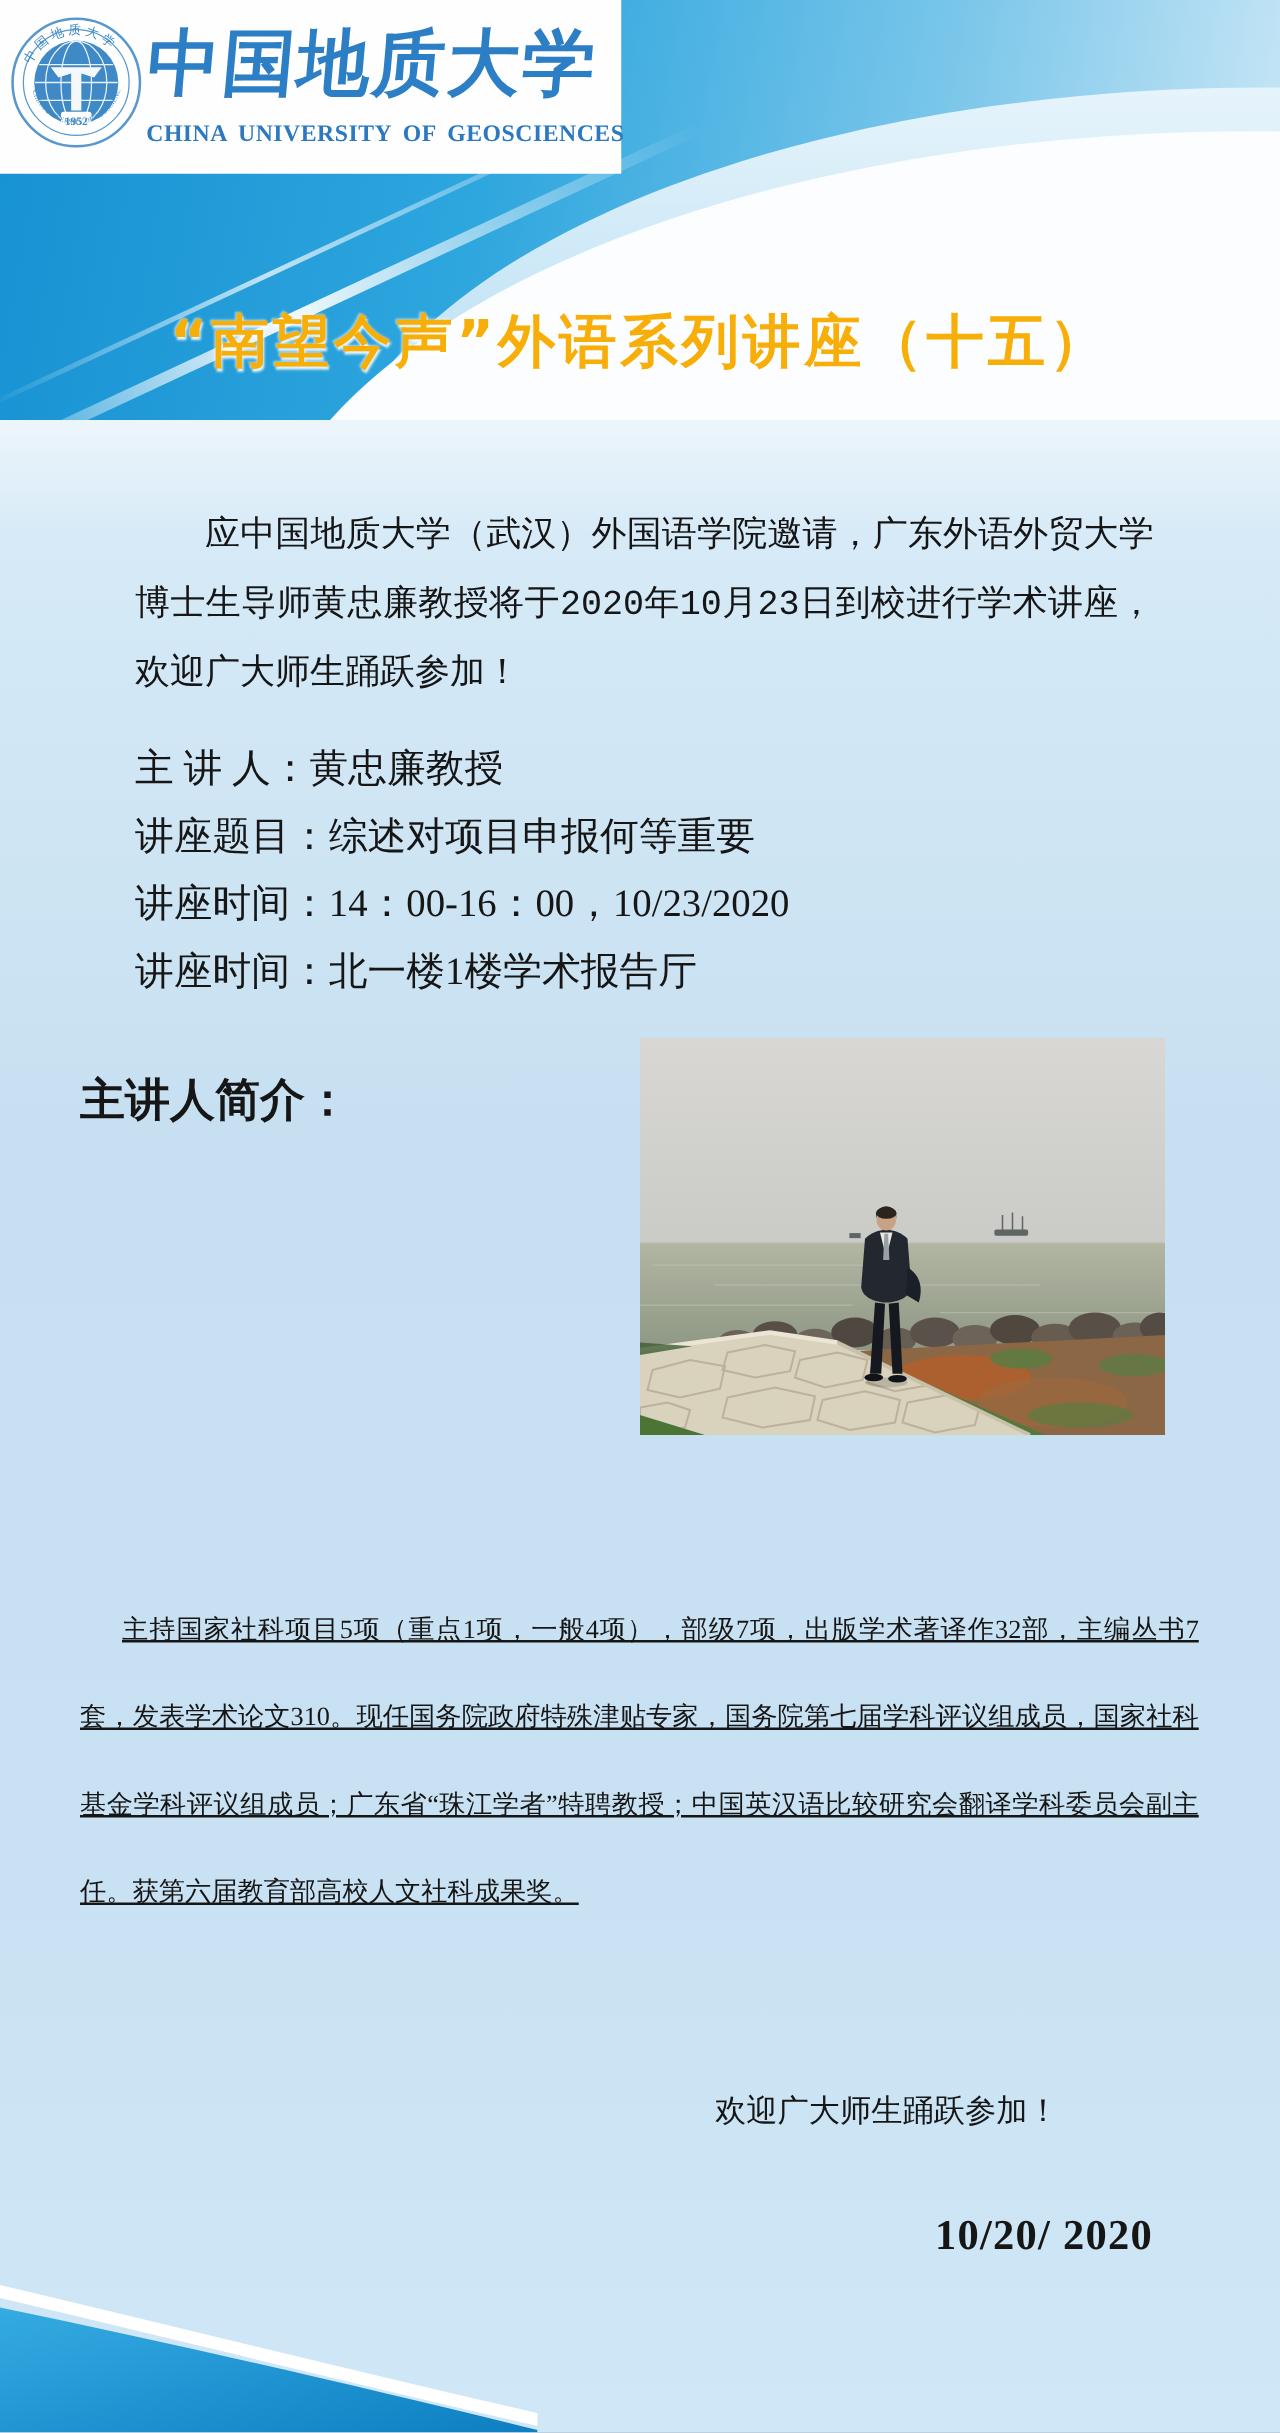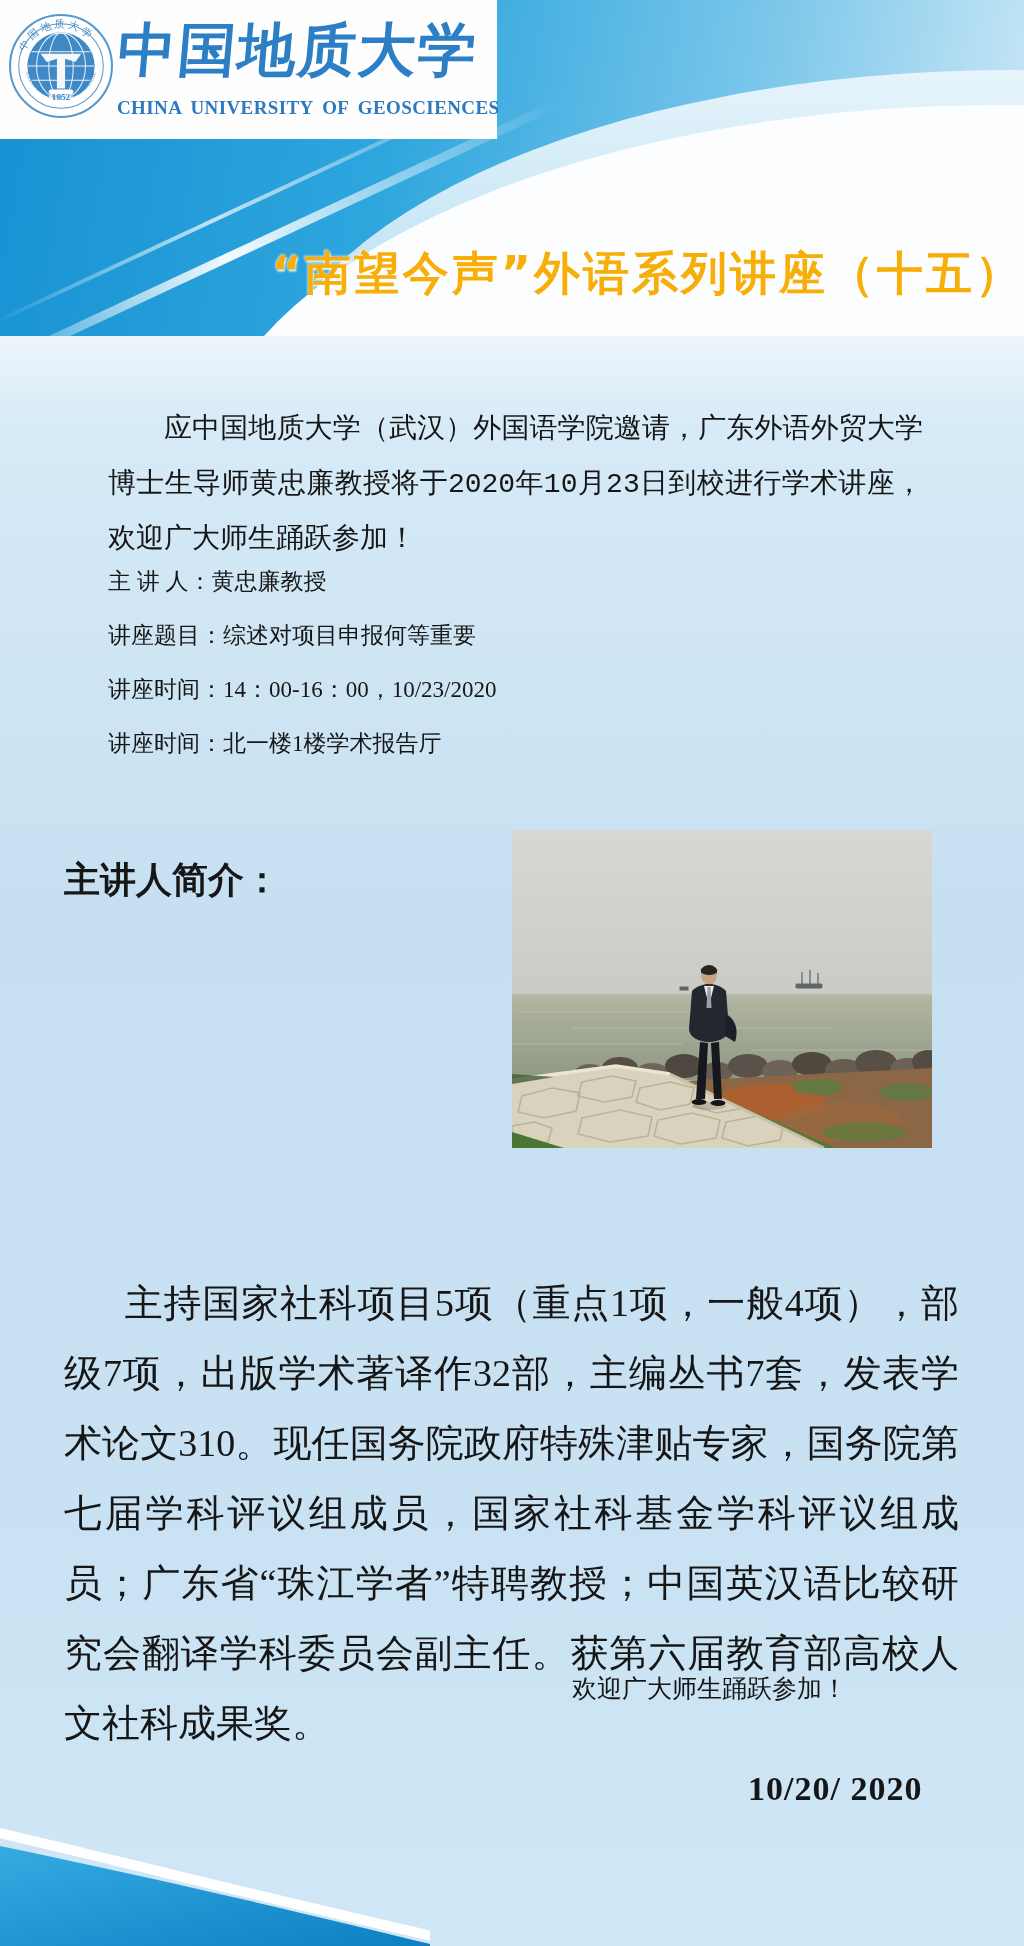--- a/index.html
+++ b/index.html
@@ -17,30 +17,30 @@
     background:#fbfdfe;}
   .streak{position:absolute;background:linear-gradient(90deg,rgba(255,255,255,0),rgba(255,255,255,.95) 45%,rgba(255,255,255,0));}
   .s1{left:-70px;top:238px;width:660px;height:9px;transform:rotate(-25deg);}
   .s2{left:-40px;top:206px;width:560px;height:4px;transform:rotate(-25deg);opacity:.75;}
   .logo-box{position:absolute;left:0;top:0;width:497px;height:139px;background:#fefefe;}
   .emblem{position:absolute;left:8px;top:13px;}
   .logo-cn{position:absolute;left:118px;top:12px;width:375px;font-size:58px;font-weight:bold;color:#2c7fc5;
     letter-spacing:2px;transform:skewX(-5deg);font-family:"Liberation Serif","DejaVu Serif",serif;white-space:nowrap;}
   .logo-en{position:absolute;left:117px;top:97px;font-size:19px;font-weight:bold;color:#2c79c0;
     letter-spacing:.4px;word-spacing:4px;white-space:nowrap;font-family:"Liberation Serif","DejaVu Serif",serif;}
-  .title{position:absolute;left:0;top:243px;width:100%;text-align:right;font-size:46px;font-weight:bold;
+  .title{position:absolute;left:0;top:243px;width:100%;text-align:center;font-size:46px;font-weight:bold;
     color:#f8ae09;letter-spacing:3px;font-family:"DejaVu Sans","Liberation Sans",sans-serif;white-space:nowrap;
     text-shadow:1px 2px 2px rgba(255,255,255,.9),-1px -1px 2px rgba(255,255,255,.6);}
   
   .intro{position:absolute;left:108px;top:402px;width:815px;font-size:28px;line-height:55px;text-indent:2em;text-align:justify;font-family:Liberation Mono, monospace;}
-  .details{position:absolute;left:108px;top:555px;font-size:23px;line-height:54px;white-space:nowrap;}
+  .details{position:absolute;left:108px;top:588px;font-size:31px;line-height:54px;white-space:nowrap;}
   .bio-heading{position:absolute;left:64px;top:862px;font-size:36px;font-weight:bold;line-height:36px;}
   .bio-text{position:absolute;left:62px;top:876px;width:440px;font-size:28px;line-height:53px;text-indent:2em;text-align:justify;}
   .photo{position:absolute;left:512px;top:830px;width:420px;height:318px;display:block;}
-  .achievements{position:absolute;left:64px;top:1268px;width:895px;font-size:38px;line-height:70px;text-indent:1.6em;text-align:justify;}
+  .achievements{position:absolute;left:64px;top:1268px;width:895px;font-size:21px;line-height:70px;text-indent:1.6em;text-align:justify;text-decoration:underline;}
   .closing{position:absolute;left:572px;top:1672px;font-size:25px;white-space:nowrap;}
   .date{position:absolute;left:748px;top:1770px;font-size:34px;font-weight:bold;letter-spacing:1px;
     font-family:"Liberation Serif","DejaVu Serif",serif;white-space:nowrap;}
   .wedge{position:absolute;left:0;bottom:0;display:block;}
 </style>
 </head>
 <body>
 
 <div id="page">
 

